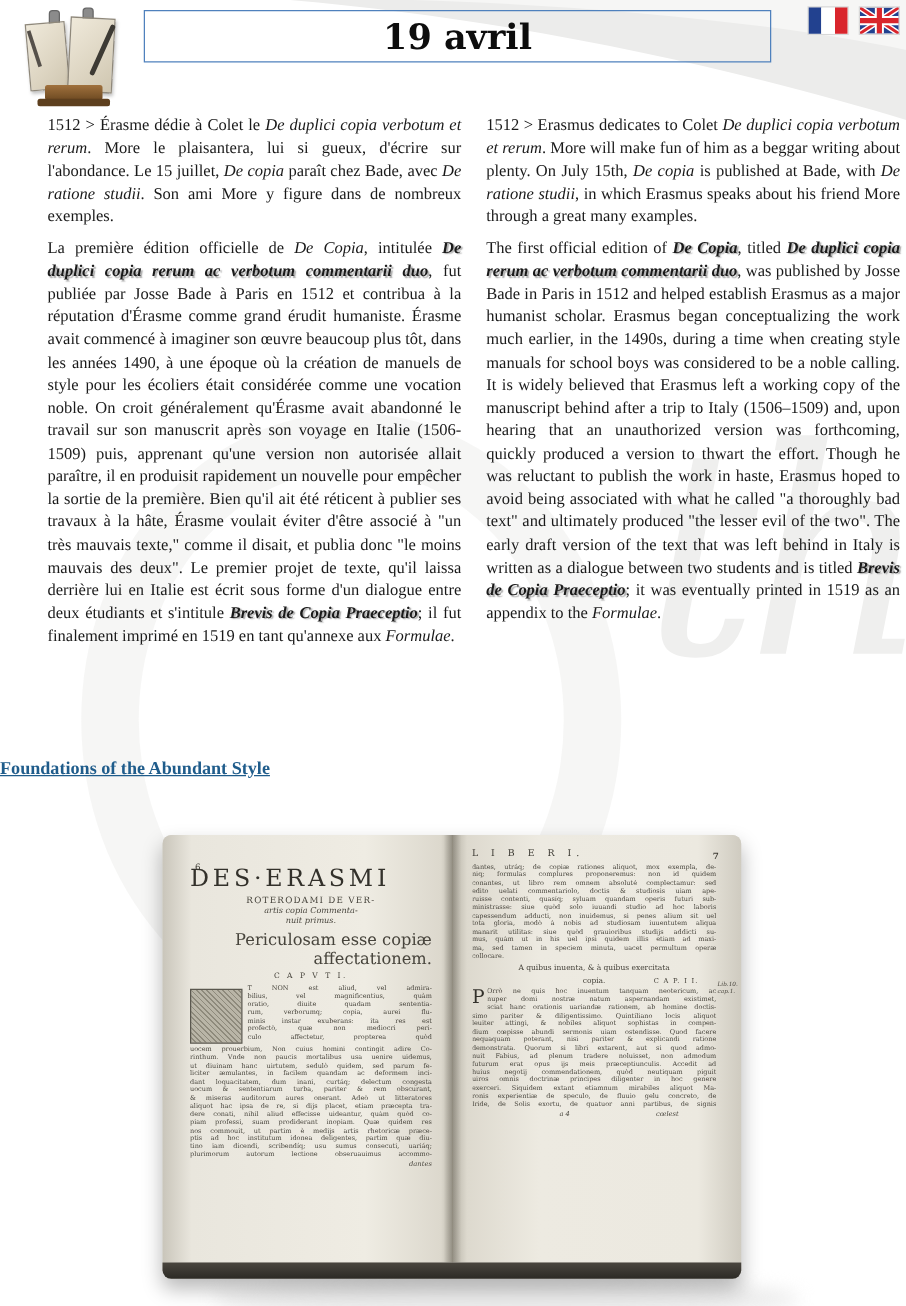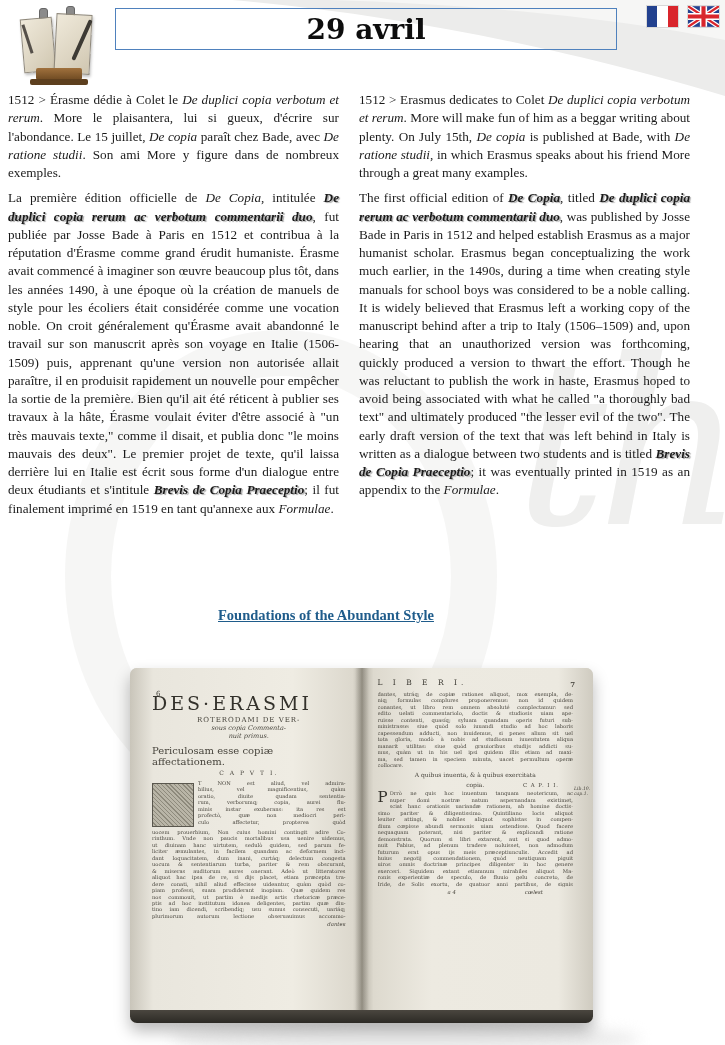--- a/index.html
+++ b/index.html
@@ -33,48 +33,48 @@
   #title-box{position:absolute;left:115px;top:8px;width:500px;height:40px;
              border:1px solid #4f81bd;display:flex;align-items:center;justify-content:center;}
   #title-text{font-family:"DejaVu Serif",serif;font-weight:bold;font-size:28px;color:#0d0d0d;}
 
   #flags{position:absolute;right:6px;top:6px;display:flex;gap:10px;}
   .flag{width:31px;height:21px;box-shadow:0 0 0 1px #d8d8d8;cursor:pointer;}
   #flag-fr{display:flex;}
   #flag-fr div{flex:1;}
 
   
-  #columns{position:absolute;left:8px;top:91px;width:683px;z-index:2;display:flex;gap:20px;}
+  #columns{position:absolute;left:38px;top:91px;width:683px;z-index:2;display:flex;gap:20px;}
   .col{width:331px;font-size:13.2px;line-height:18.25px;text-align:justify;}
   .col p{margin:0 0 7px 0;}
   .seg-i{font-style:italic;}
   .seg-bi{font-style:italic;font-weight:bold;text-shadow:1.4px 1.4px 1px #a9a9a9;}
 
   
-  #style-link-row{position:absolute;left:0;top:606px;width:652px;text-align:center;z-index:2;}
+  #style-link-row{position:absolute;left:0;top:606px;width:652px;z-index:2;}
   #style-link{font-size:14.5px;font-weight:bold;color:#1f5c8b;text-decoration:underline;cursor:pointer;}
 
   
   #book{position:absolute;left:130px;top:668px;width:463px;height:355px;z-index:2;
         border-radius:7px;background:#d6d3ca;box-shadow:0 8px 16px rgba(0,0,0,.28);
         font-family:"DejaVu Serif",serif;color:#47443c;}
   #pages{position:absolute;left:0;top:0;right:0;bottom:13px;display:flex;border-radius:7px 7px 0 0;overflow:hidden;}
   #page-l{width:50%;background:linear-gradient(to right,#c9c5ba,#e9e6dd 10%,#efece3 70%,#dcd8cd 96%,#b9b5a9);
           position:relative;padding:14px 16px 0 22px;box-sizing:border-box;}
   #page-r{width:50%;background:linear-gradient(to right,#b5b1a5 0%,#ddd9ce 5%,#edeae1 30%,#ece9e0 85%,#cfcbc0);
           position:relative;padding:10px 20px 0 16px;box-sizing:border-box;}
   #book-edge{position:absolute;left:0;right:0;bottom:0;height:13px;background:linear-gradient(#4a463f,#2c2a25);
              border-radius:0 0 7px 7px;}
   .pnum{position:absolute;font-size:7px;color:#3c3a33;}
   #pnum-l{left:26px;top:22px;}
   #pnum-r{right:18px;top:12px;font-weight:bold;}
   #bktitle{font-size:19px;letter-spacing:3px;color:#33312b;margin-top:10px;}
   .bksub{text-align:center;font-size:7px;letter-spacing:1px;margin-top:2px;}
   .bksub-i{text-align:center;font-size:6.5px;font-style:italic;}
-  #bkheading{text-align:left;font-size:10px;margin-top:5px;}
+  #bkheading{text-align:right;font-size:13px;margin-top:5px;}
   .bkcap{text-align:center;font-size:6px;letter-spacing:2px;margin-top:2px;}
   #woodcut{float:left;width:40px;height:42px;margin:3px 4px 2px 0;border:1px solid #5a574e;
            background:
              repeating-linear-gradient(45deg,#b9b5a7 0 2px,#8e8a7c 2px 3px),
              repeating-linear-gradient(-35deg,#a9a598 0 3px,#76736690 3px 4px);}
   .tblock{font-size:5.2px;line-height:6.45px;text-align:justify;}
   .tblock .tline{text-align:justify;text-align-last:justify;white-space:nowrap;overflow:hidden;}
   #lp-first{margin-top:4px;}
   .catchword{font-size:5.4px;font-style:italic;text-align:right;margin-top:2px;}
   #rp-header{font-size:7.5px;letter-spacing:4px;color:#3c3a33;}
@@ -105,21 +105,21 @@
       <div class="clamp" id="clamp-r"></div>
       <div class="panel" id="panel-l"></div>
       <div class="panel" id="panel-r"></div>
       <div id="strap"></div>
       <div id="strap2"></div>
       <div id="base"></div>
       <div id="base2"></div>
     </div>
 
     <div id="title-box">
-      <span id="title-text">29 avril</span>
+      <span id="title-text">19 avril</span>
     </div>
 
     <div id="flags">
       <div class="flag" id="flag-fr" title="Français">
         <div style="background:#22418f"></div>
         <div style="background:#ffffff"></div>
         <div style="background:#d9252c"></div>
       </div>
       <div class="flag" id="flag-uk" title="English">
         <svg width="31" height="21" viewBox="0 0 60 40">
@@ -148,21 +148,21 @@
     <a id="style-link">Foundations of the Abundant Style</a>
   </div>
 
   <div id="book">
     <div id="pages">
 
       <div id="page-l">
         <div class="pnum" id="pnum-l">6</div>
         <div id="bktitle">DES·ERASMI</div>
         <div class="bksub">ROTERODAMI DE VER-</div>
-        <div class="bksub-i">sous copia Commenta-</div>
+        <div class="bksub-i">artis copia Commenta-</div>
         <div class="bksub-i">nuit primus.</div>
         <div id="bkheading">Periculosam esse copiæ affectationem.</div>
         <div class="bkcap">C A P V T   I.</div>
         <div id="lp-first" class="tblock">
           <div id="woodcut"></div>
           <div>
               <div class="tline">T NON est aliud, vel admira-</div>
               <div class="tline">bilius, vel magnificentius, quàm</div>
               <div class="tline">oratio, diuite quadam sententia-</div>
               <div class="tline">rum, verborumq; copia, aurei flu-</div>

